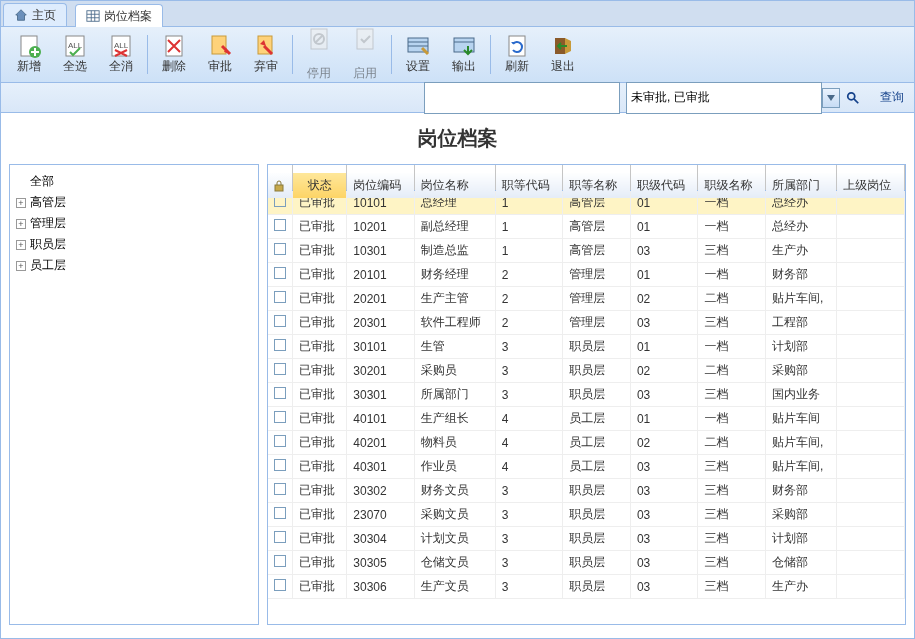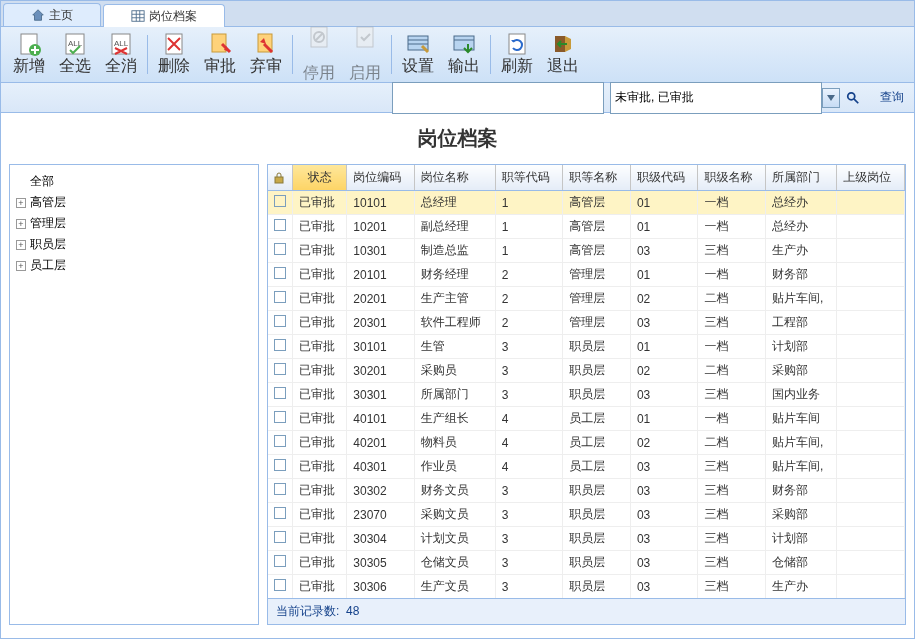--- a/index.html
+++ b/index.html
@@ -1,54 +1,54 @@
 <!DOCTYPE html>
 <html><head>
 <meta charset="utf-8">
 <style>
 * { margin: 0; padding: 0; box-sizing: border-box; }
 body { font-family: "Microsoft YaHei", Arial, sans-serif; font-size: 12px; background: #fff; color: #333; width: 915px; height: 639px; overflow: hidden; border: 1px solid #99bbe8; }
 
 
 .tabs { display: flex; border-bottom: 1px solid #99bbe8; background: #d0def0; height: 26px; padding-left: 2px; align-items: flex-end; }
-.tab { display: flex; align-items: center; gap: 4px; padding: 4px 27px; border: 1px solid #99bbe8; border-bottom: none; background: #deecfd; border-radius: 4px 4px 0 0; margin-right: 2px; cursor: pointer; height: 23px; }
+.tab { display: flex; align-items: center; gap: 4px; padding: 4px 10px; border: 1px solid #99bbe8; border-bottom: none; background: #deecfd; border-radius: 4px 4px 0 0; margin-right: 8px; cursor: pointer; height: 23px; }
 .tab.active { background: #fff; position: relative; top: 1px; }
 .tab-icon { width: 14px; height: 14px; display: inline-flex; }
 
 
 .toolbar { display: flex; background: linear-gradient(#e6f0fb, #cde1f7); border-bottom: 1px solid #99bbe8; padding: 4px 6px; gap: 2px; height: 56px; }
 .tool-btn { display: flex; flex-direction: column; align-items: center; justify-content: center; padding: 2px 4px; min-width: 44px; cursor: pointer; border-radius: 2px; }
 .tool-btn.disabled { opacity: 0.55; cursor: default; gap: 14px; }
 .tool-icon { width: 24px; height: 24px; display: flex; align-items: center; justify-content: flex-end; }
-.tool-label { font-size: 16px; margin-top: 0; }
+.tool-label { font-size: 12px; margin-top: 0; }
 .tool-sep { width: 1px; background: #99bbe8; margin: 4px 2px; }
 
 
 .filterbar { display: flex; justify-content: flex-end; align-items: center; padding: 4px 10px; gap: 6px; background: linear-gradient(#e6f0fb,#d9e7f8); border-bottom: 1px solid #99bbe8; height: 30px; }
-.filterbar input[type=text] { width: 212px; height: 20px; border: 1px solid #7b9ebd; padding: 15px 4px; font-size: 12px; }
+.filterbar input[type=text] { width: 196px; height: 20px; border: 1px solid #7b9ebd; padding: 15px 4px; font-size: 12px; }
 .dropdown { display: flex; align-items: center; }
 .dropdown input { width: 90px; height: 20px; border: 1px solid #7b9ebd; border-right: none; padding: 1px 4px; font-size: 12px; }
 .dropdown .dd-btn { width: 18px; height: 20px; border: 1px solid #7b9ebd; background: linear-gradient(#eaf3fe,#c7dcf4); display: flex; align-items: center; justify-content: center; cursor: pointer; }
 .querylink { display: flex; align-items: center; gap: 20px; color: #15428b; cursor: pointer; }
 
 
 .page-title { text-align: center; font-size: 20px; font-weight: bold; padding: 12px 0; }
 
 
 .main { display: flex; height: 465px; justify-content: center; }
 .tree-panel { width: 250px; border: 1px solid #99bbe8; margin: 0 4px 4px 8px; padding: 6px; overflow: auto; }
 .tree-node { display: flex; align-items: center; gap: 4px; padding: 2px 0; cursor: pointer; }
 .tree-exp { width: 10px; height: 10px; border: 1px solid #999; font-size: 9px; text-align: center; line-height: 8px; color: #555; background: #fff; }
 .tree-node.root .tree-exp { visibility: hidden; }
 .tree-label { color: #000; }
 
 .grid-panel { flex: 1; margin: 0 8px 4px 4px; display: flex; flex-direction: column; border: 1px solid #99bbe8; }
 .grid-wrap { flex: 1; overflow: auto; position: relative; }
 table.grid { border-collapse: collapse; width: 100%; font-size: 12px; }
-.grid th { background: linear-gradient(#fdfeff,#e4ecf7); border-right: 1px solid #c5c5c5; border-bottom: 1px solid #99bbe8; padding: 4px 6px; font-weight: normal; text-align: left; white-space: nowrap; position: sticky; top: 0; }
+.grid th { background: linear-gradient(#fdfeff,#e4ecf7); border-right: 1px solid #c5c5c5; border-bottom: 1px solid #99bbe8; padding: 4px 6px; font-weight: normal; text-align: left; white-space: nowrap; position: sticky; top: 8px; }
 .grid th.status { background: linear-gradient(#fee79a,#fdd466); color: #333; text-align: center; }
 .grid td { border-right: 1px solid #eee; border-bottom: 1px solid #eee; padding: 3px 6px; white-space: nowrap; }
 .grid tr.sel td { background: #fef4c5; }
 .chk { width: 12px; height: 12px; border: 1px solid #7b9ebd; display: inline-block; }
 .col-chk { width: 24px; text-align: center; }
 
 .grid-status { border-top: 1px solid #99bbe8; background: #e8f0fb; color: #15428b; padding: 4px 8px; }
 
 .scroll-x { overflow-x: auto; }
 
@@ -476,18 +476,14 @@
               <td>3</td>
               <td>职员层</td>
               <td>03</td>
               <td>三档</td>
               <td>生产办</td>
               <td></td>
             </tr>
           </tbody>
       </table>
     </div>
-    <div class="grid-status">
-      <span>当前记录数:</span>
-      &nbsp;<span>48</span>
-    </div>
   </div>
 </div>
 
 </body></html>

